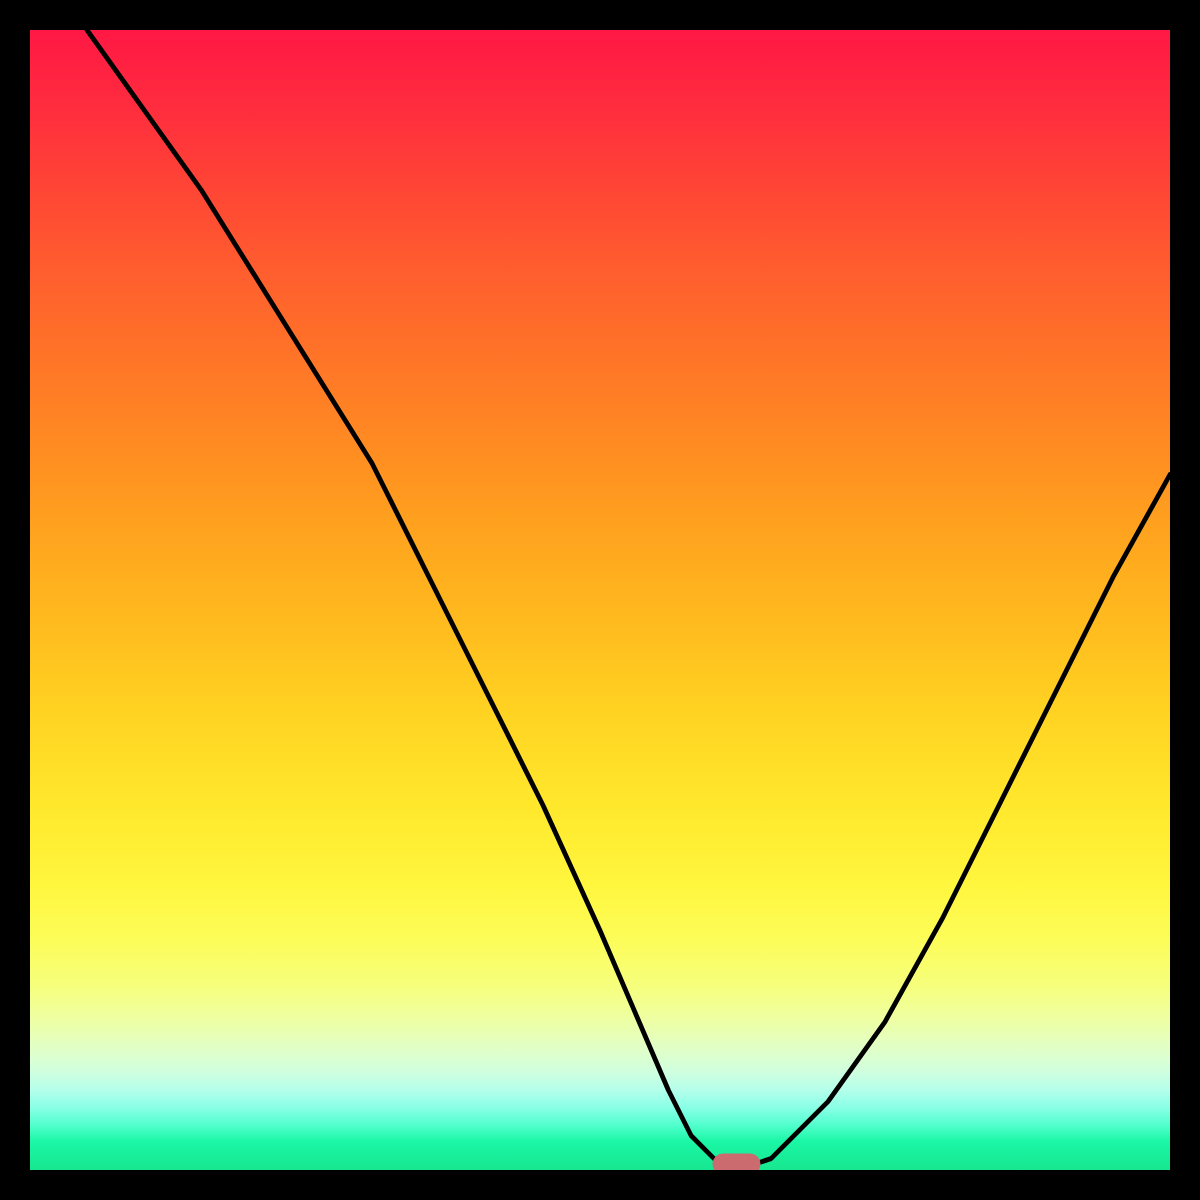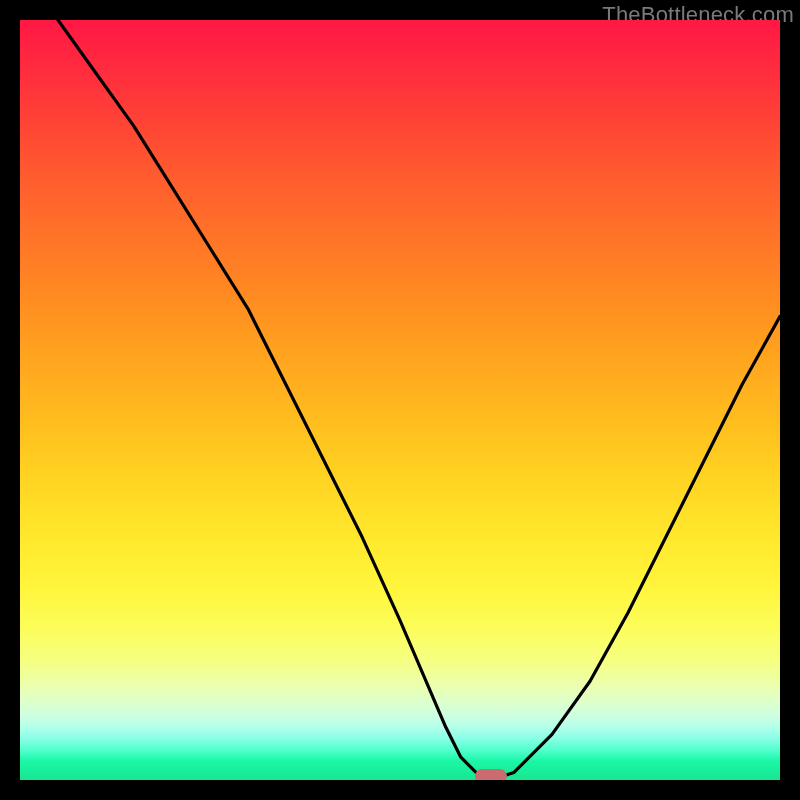--- a/index.html
+++ b/index.html
@@ -81,21 +81,20 @@
     font-size: 22px;
     font-weight: 500;
     letter-spacing: 0.2px;
     user-select: none;
   }
 </style>
 </head>
 <body>
 
 <div class="frame">
-  <div class="watermark">TheBottleneck.com</div>
 
   <div class="plot-area">
     <div class="gradient"></div>
     <svg class="curve" viewBox="0 0 760 760" preserveAspectRatio="none">
       <path id="curve-path" d="M38.00 0.00 L76.00 53.20 L114.00 106.40 L152.00 167.20 L190.00 228.00 L228.00 288.80 L266.00 364.80 L304.00 440.80 L342.00 516.80 L380.00 600.40 L402.80 653.60 L425.60 706.80 L440.80 737.20 L456.00 752.40 L471.20 756.20 L482.60 756.20 L494.00 752.40 L532.00 714.40 L570.00 661.20 L608.00 592.80 L646.00 516.80 L684.00 440.80 L722.00 364.80 L760.00 296.40"></path>
     </svg>
     <div class="marker" id="marker" style="left: 471.2px; top: 756.2px; background: rgb(203, 106, 111);"></div>
   </div>
 </div>
 

